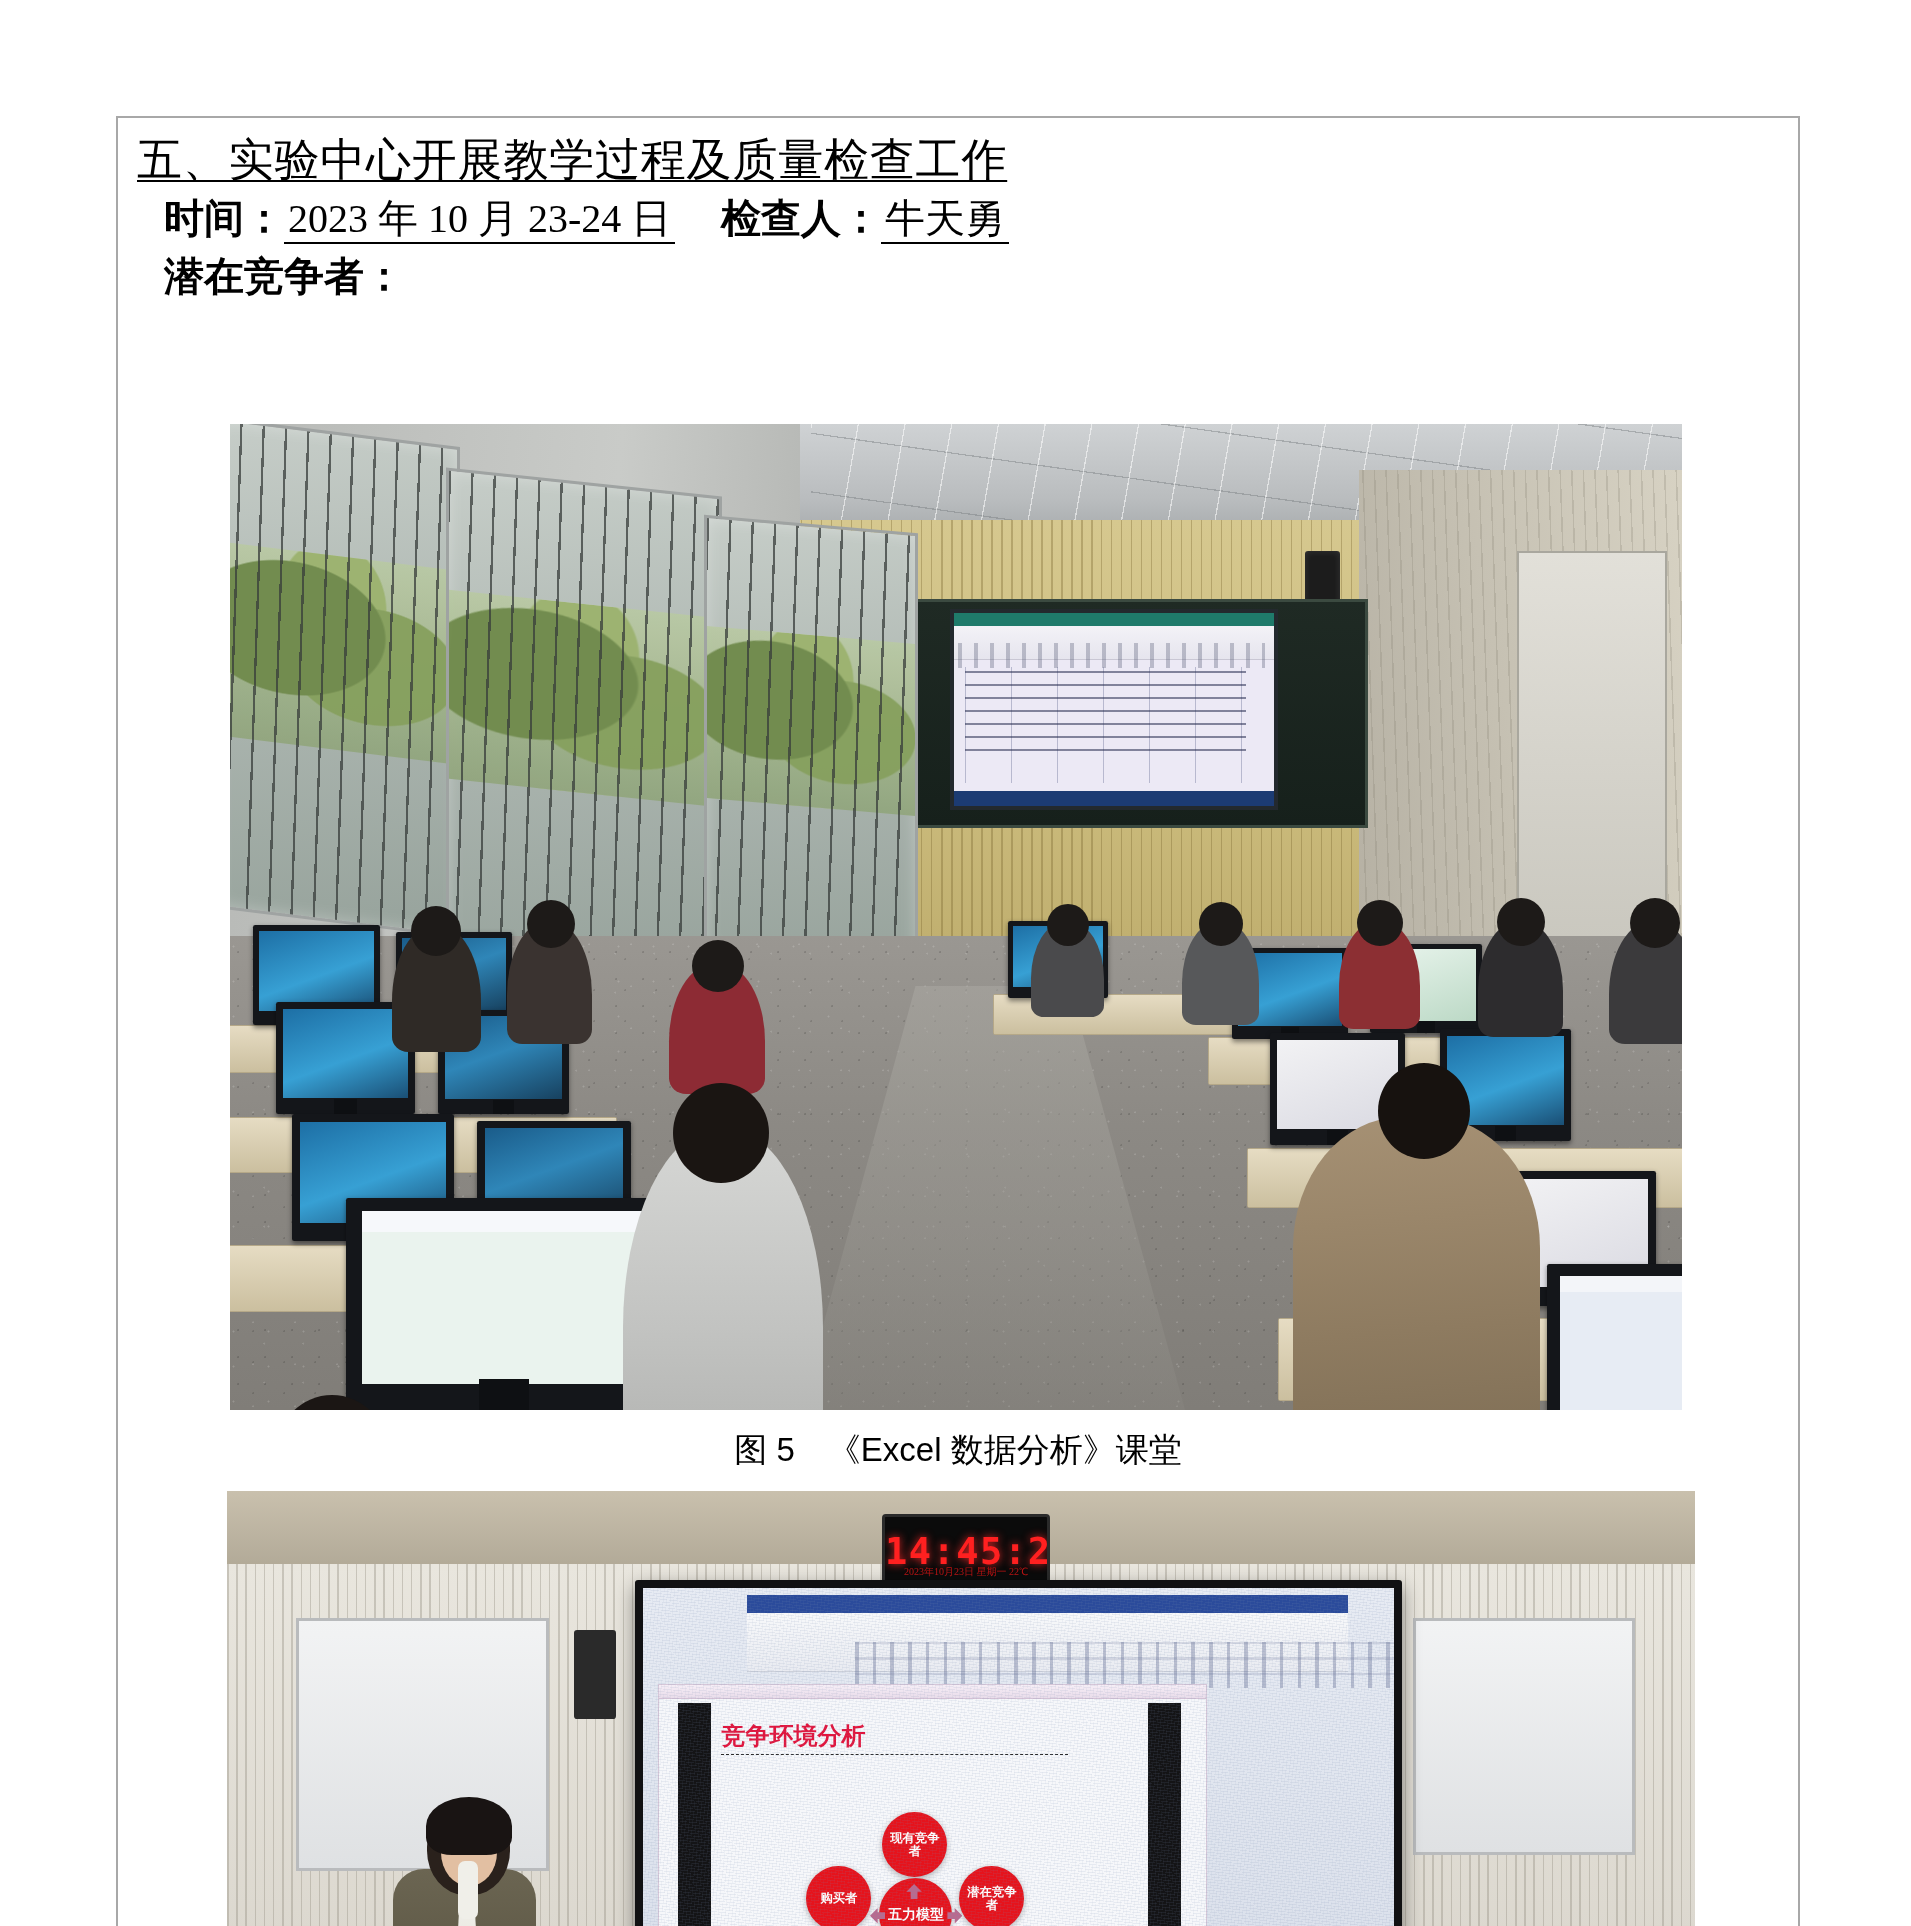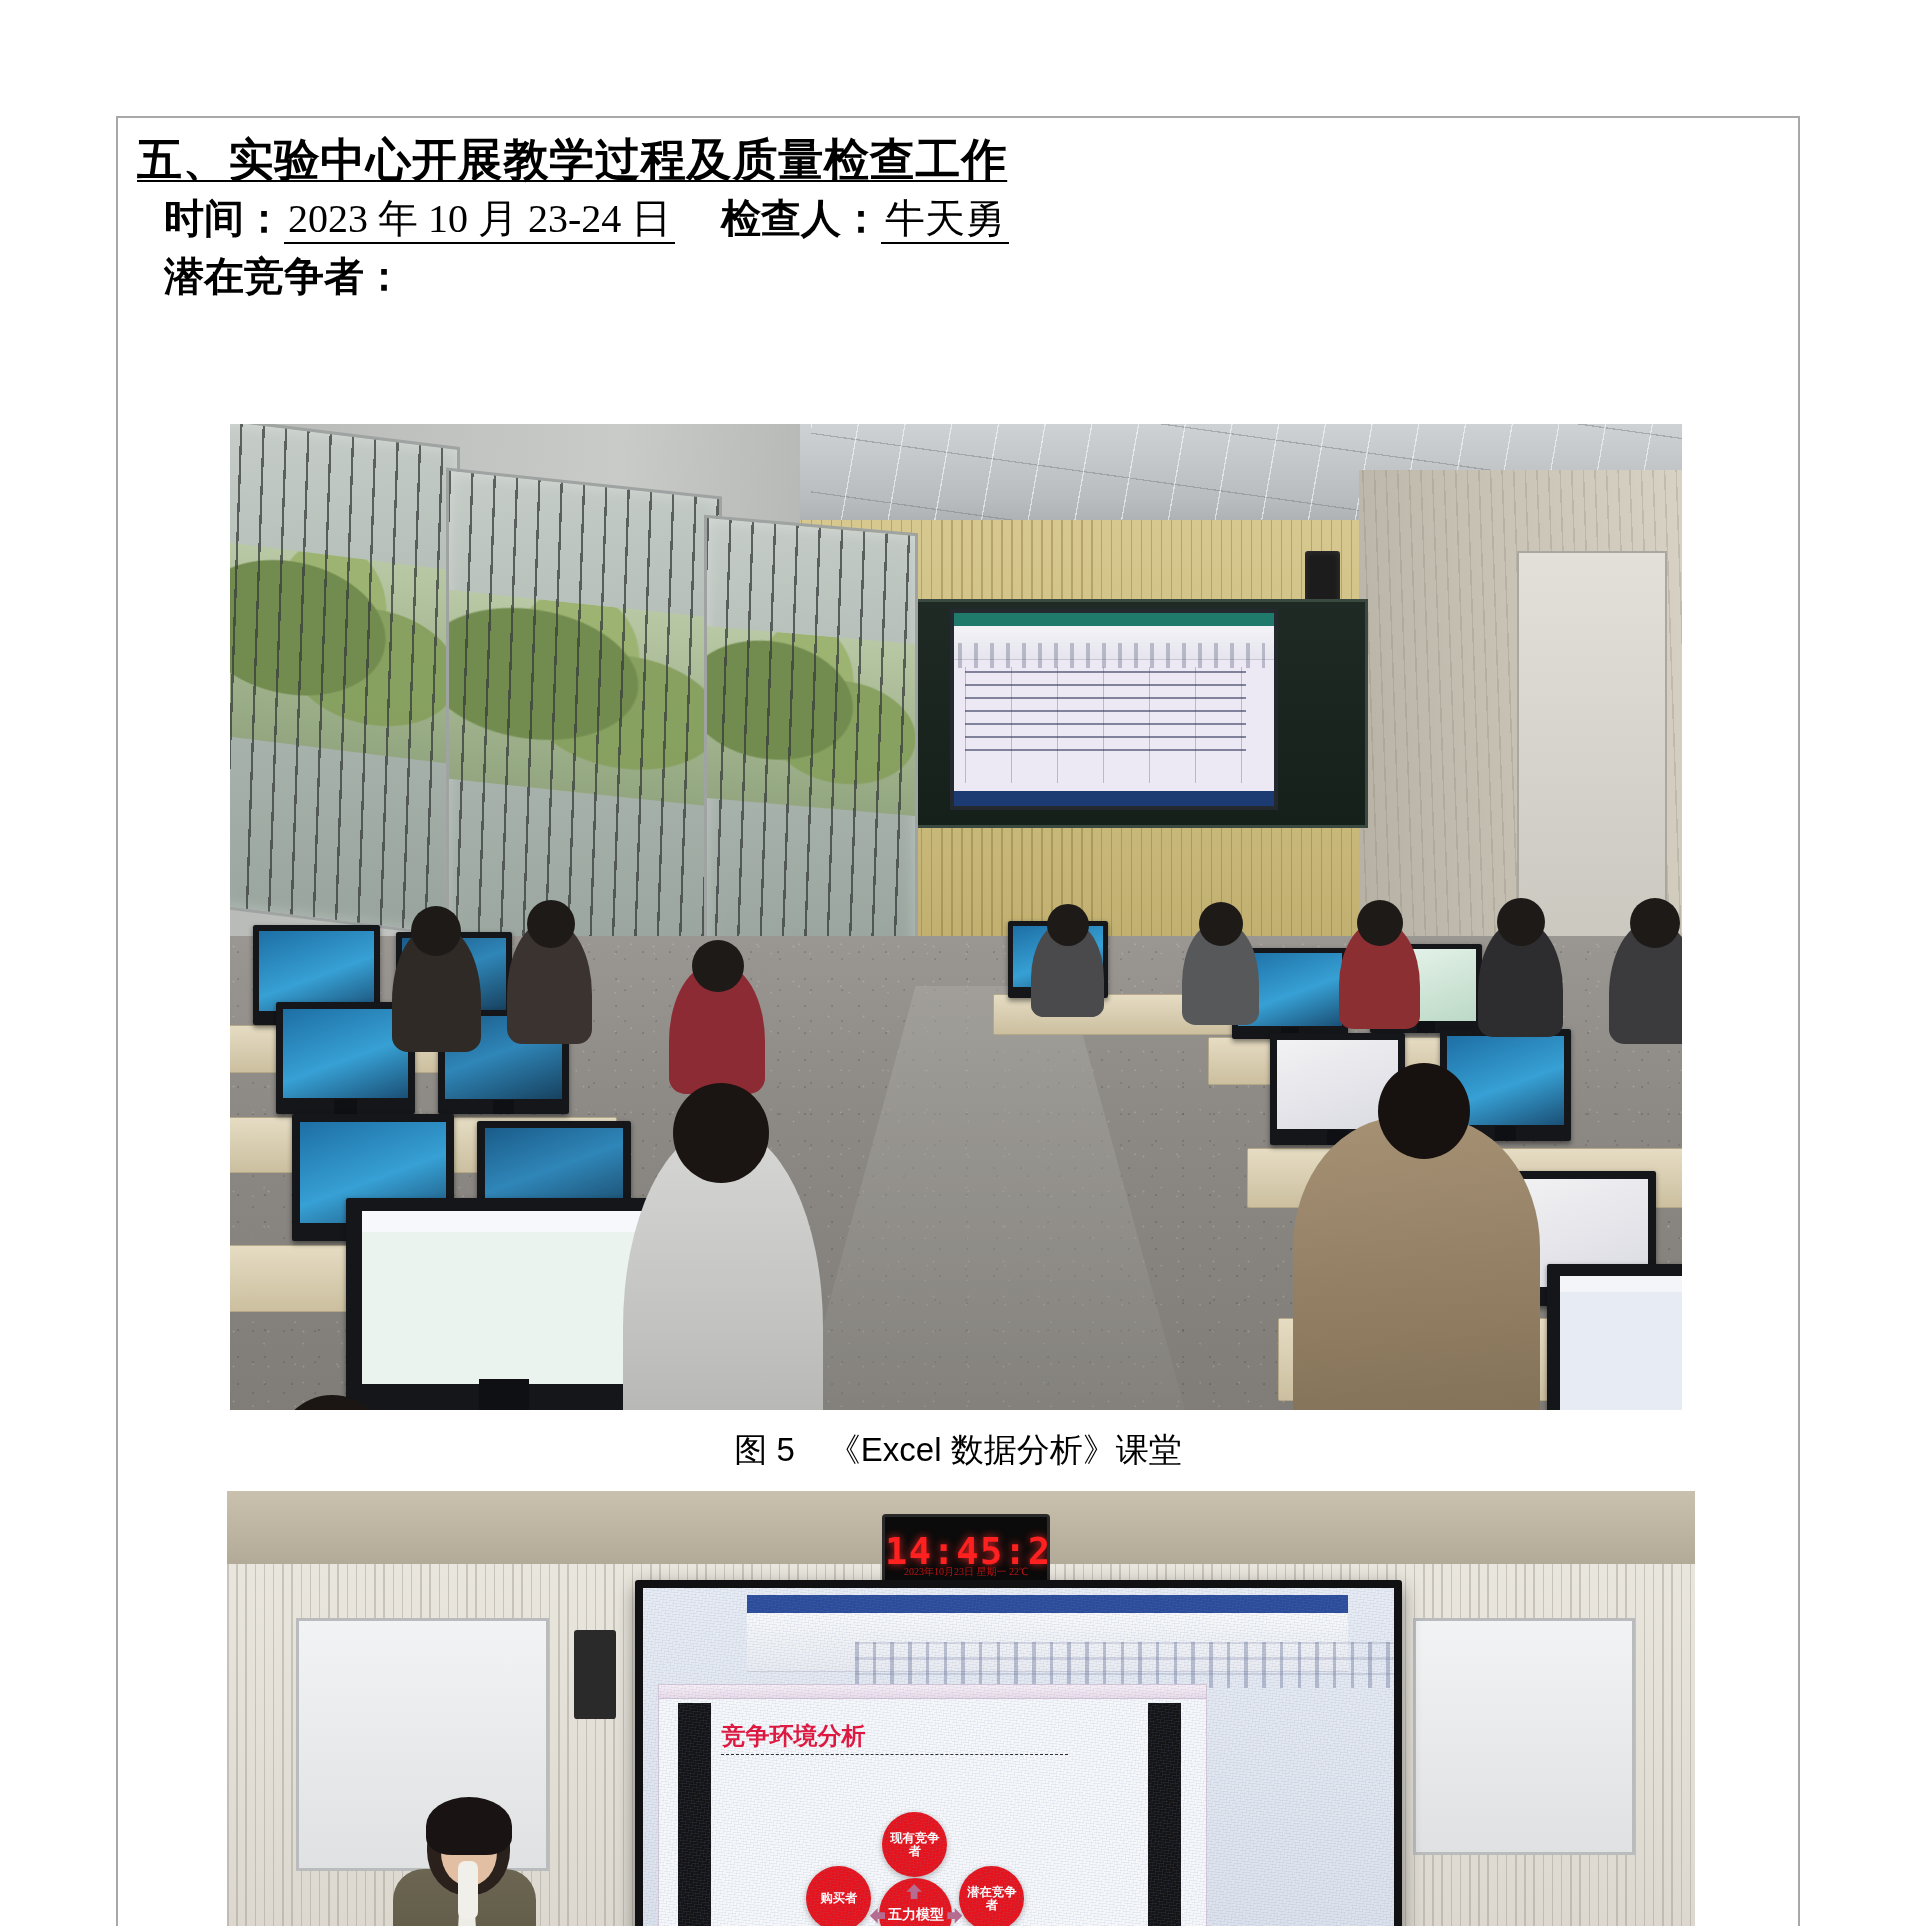--- a/index.html
+++ b/index.html
@@ -9,21 +9,21 @@
     -webkit-font-smoothing:antialiased;
   }
   
   #page-frame{
     position:absolute;left:116px;top:116px;width:1684px;height:2460px;
     border:2.7px solid #a8a8a8;background:#fff;box-sizing:border-box;
   }
   
   .section-heading{
     position:absolute;left:19px;top:11.6px;
-    font-size:45px;font-weight:bold;letter-spacing:0.8px;
+    font-size:45px;font-weight:normal;letter-spacing:0.8px;
     font-family:"Liberation Sans","DejaVu Sans",sans-serif;
     color:#000;white-space:nowrap;
     text-decoration:underline;text-underline-offset:5.4px;
     text-decoration-thickness:2.3px;
   }
   .meta-line{
     position:absolute;left:46px;top:73px;
     font-size:40px;color:#000;white-space:nowrap;
     font-family:"Liberation Sans","DejaVu Sans",sans-serif;
     display:flex;align-items:baseline;

